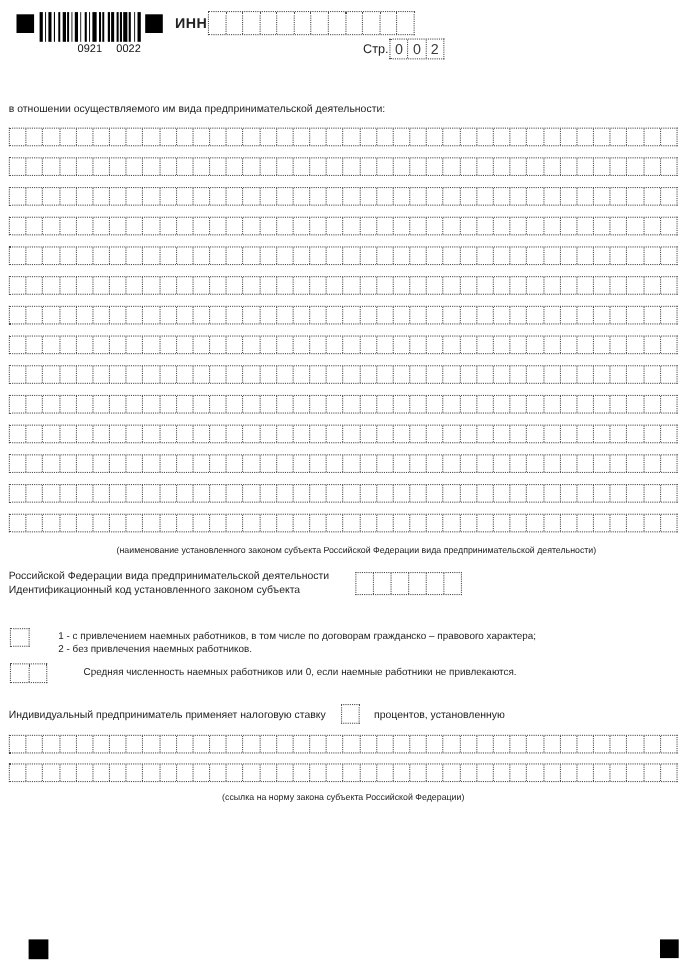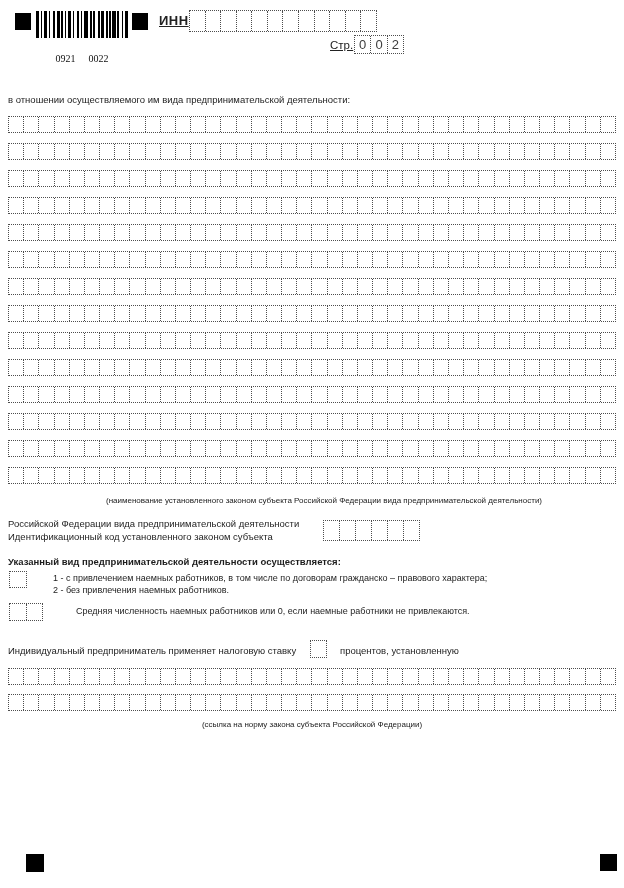--- a/index.html
+++ b/index.html
@@ -10,23 +10,23 @@
   .sq-tl{left:15px;top:13px;width:16px;height:17px;}
   .sq-ti{left:132px;top:13px;width:16px;height:17px;}
   .sq-bl{left:26px;top:854px;width:18px;height:18px;}
   .sq-br{left:600px;top:854px;width:17px;height:17px;}
 
   .barcode{position:absolute;left:36px;top:11px;width:92px;}
   .bars{display:flex;height:27px;}
   .bars div{height:100%;}
   .bar-b{background:#000;}
   .bar-w{background:#fff;}
-  .nums{display:flex;justify-content:center;gap:13px;font-size:10px;color:#111;margin-top:15px;font-family:Liberation Serif, serif;}
-
-  .lbl{position:absolute;white-space:nowrap;text-decoration:underline;}
+  .nums{display:flex;justify-content:flex-end;gap:13px;font-size:10px;color:#111;margin-top:1px;}
+
+  .lbl{position:absolute;white-space:nowrap;}
   .inn-label{left:159px;top:13px;font-size:13px;letter-spacing:.5px;font-weight:bold;color:#222;}
   .str-label{left:330px;top:39px;font-size:11.5px;color:#222;}
 
   .cells{position:absolute;display:flex;border:1px dotted #4d4d4d;box-sizing:border-box;background:#fff;}
   .cells .cell{flex:1;border-right:1px dotted #4d4d4d;display:flex;align-items:center;justify-content:center;
                font-size:13px;color:#3d3d3d;}
   .cells .cell:last-child{border-right:none;}
   .inn-field{left:189px;top:10px;width:188px;height:22px;}
   .str-field{left:354px;top:35px;width:50px;height:19px;}
   .id-field{left:323px;top:520px;width:97px;height:21px;}
@@ -741,21 +741,20 @@
   </div>
   <div class="cells id-field">
       <div class="cell"></div>
       <div class="cell"></div>
       <div class="cell"></div>
       <div class="cell"></div>
       <div class="cell"></div>
       <div class="cell"></div>
     </div>
 
-  <div class="heading">Указанный вид предпринимательской деятельности осуществляется:</div>
 
   <div class="cells type-field">
       <div class="cell"></div>
     </div>
   <div class="opts">
     <div>1 - с привлечением наемных работников, в том числе по договорам гражданско – правового характера;</div>
     <div>2 - без привлечения наемных работников.</div>
   </div>
 
   <div class="cells avg-field">

